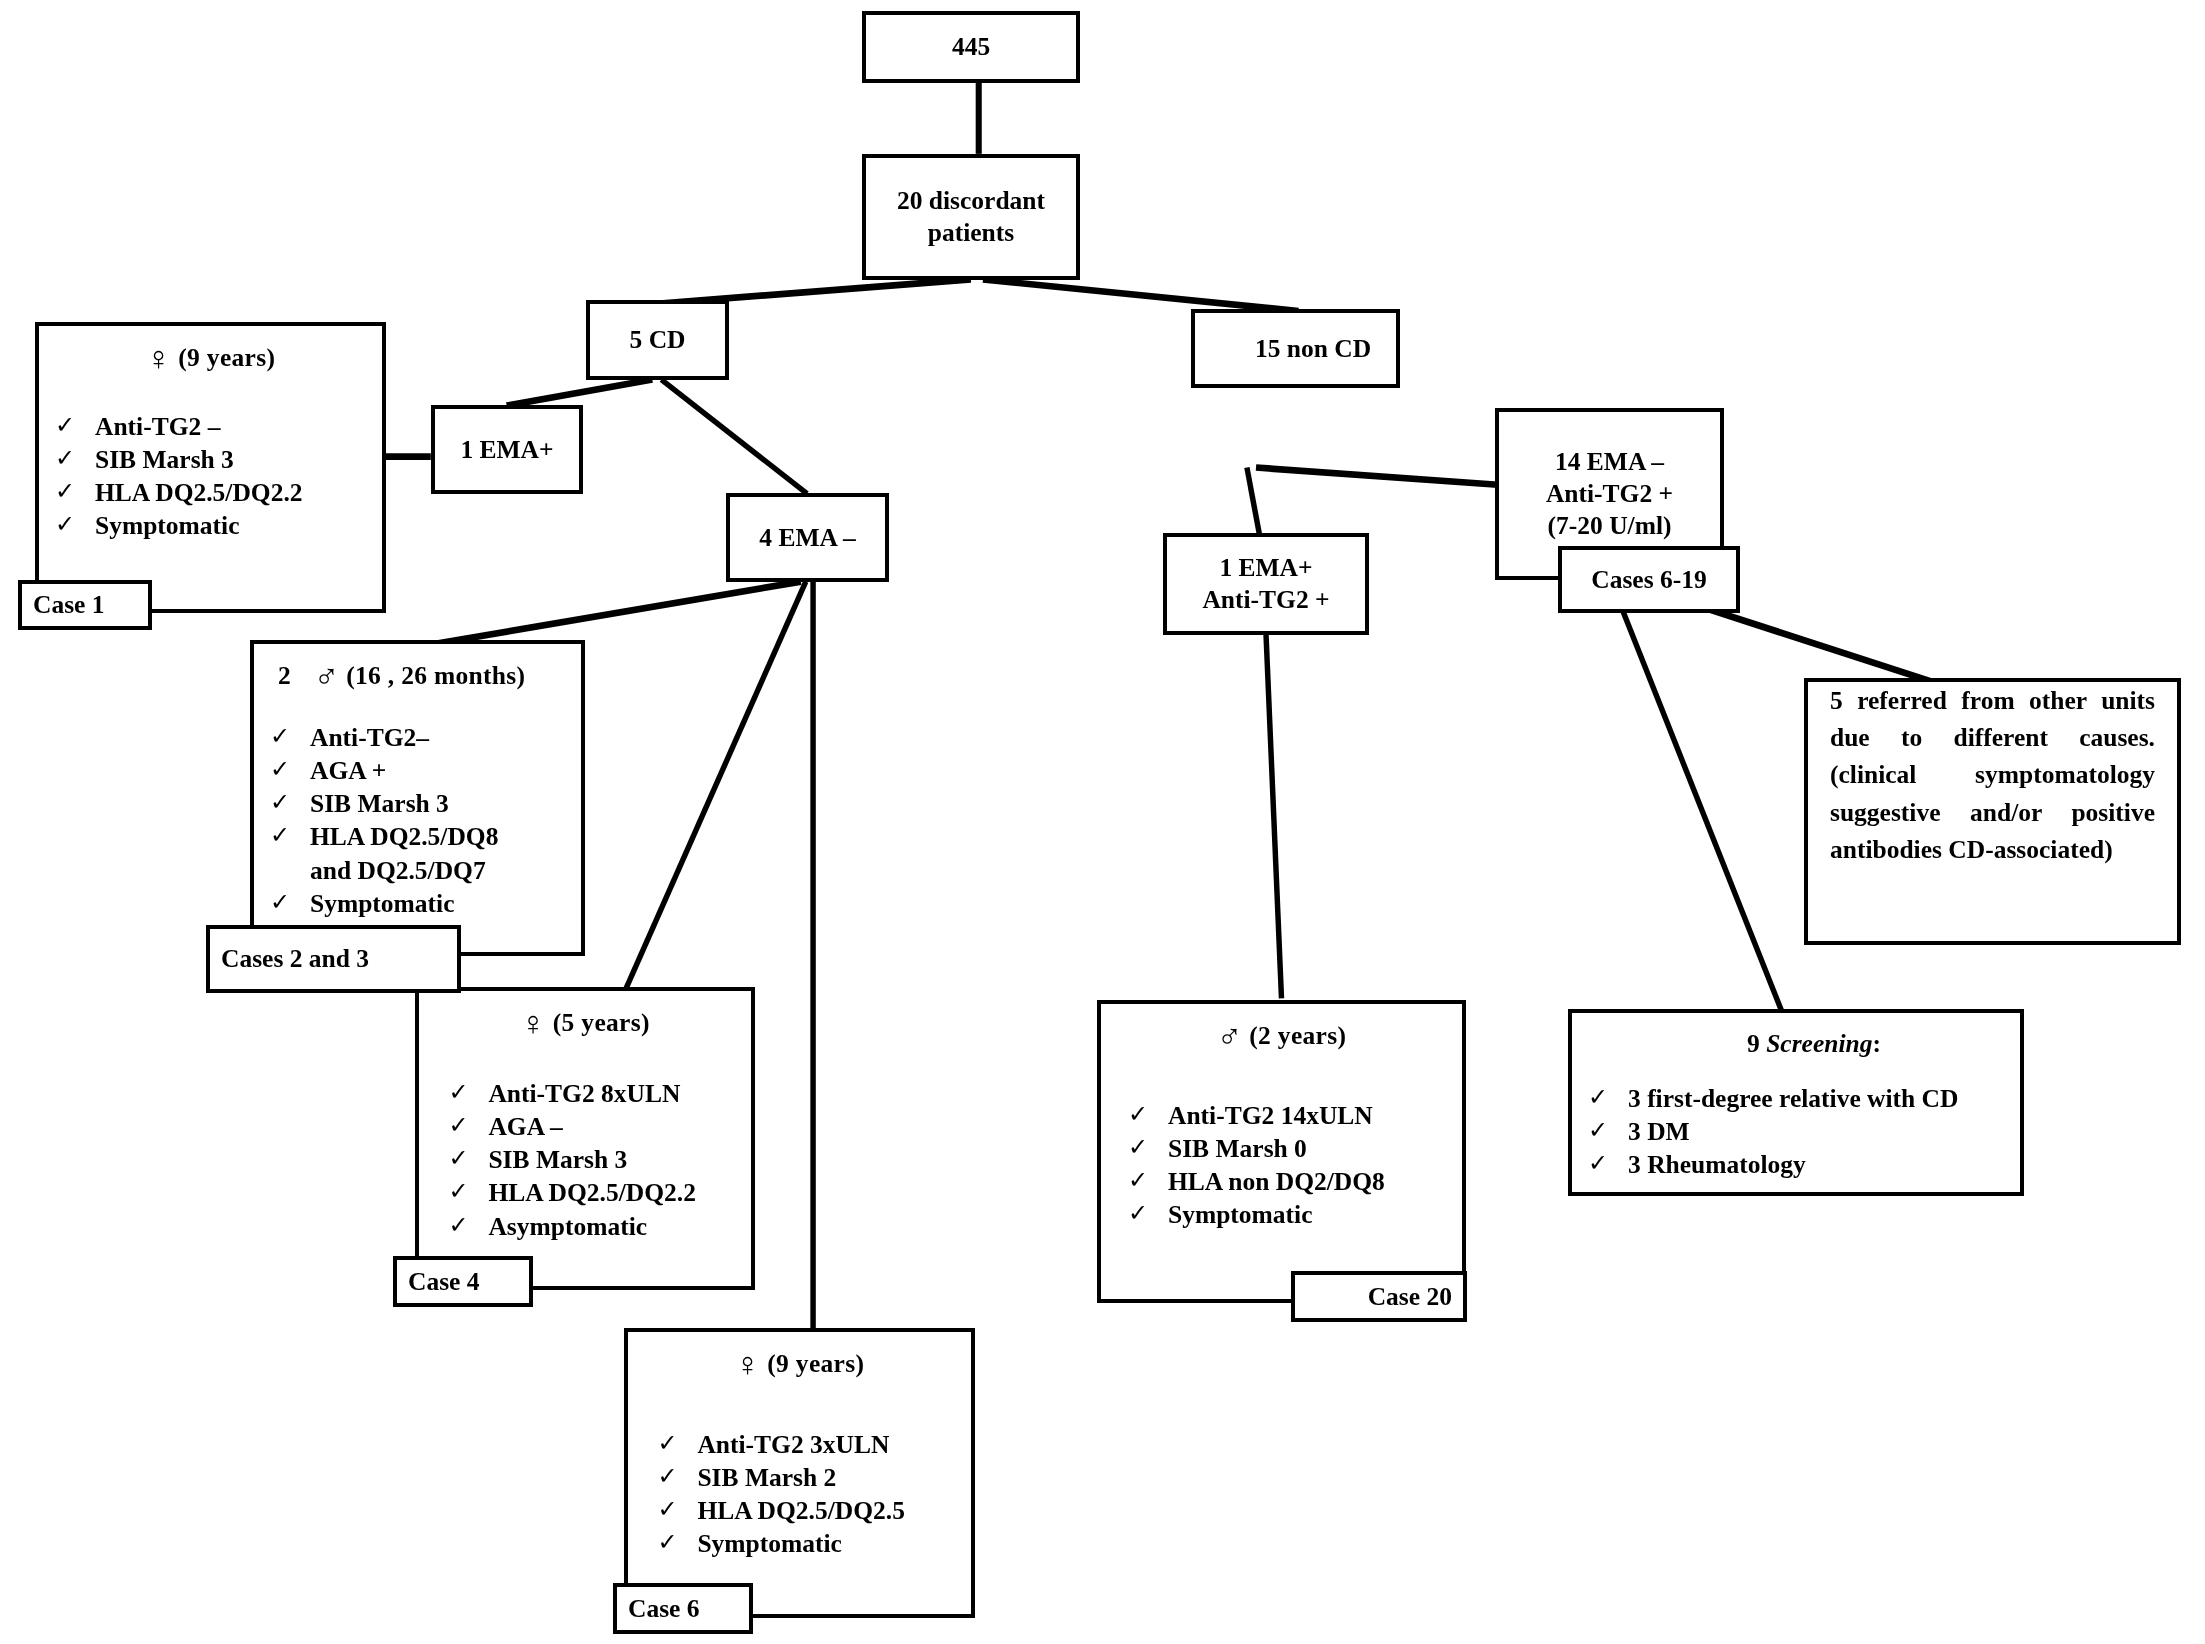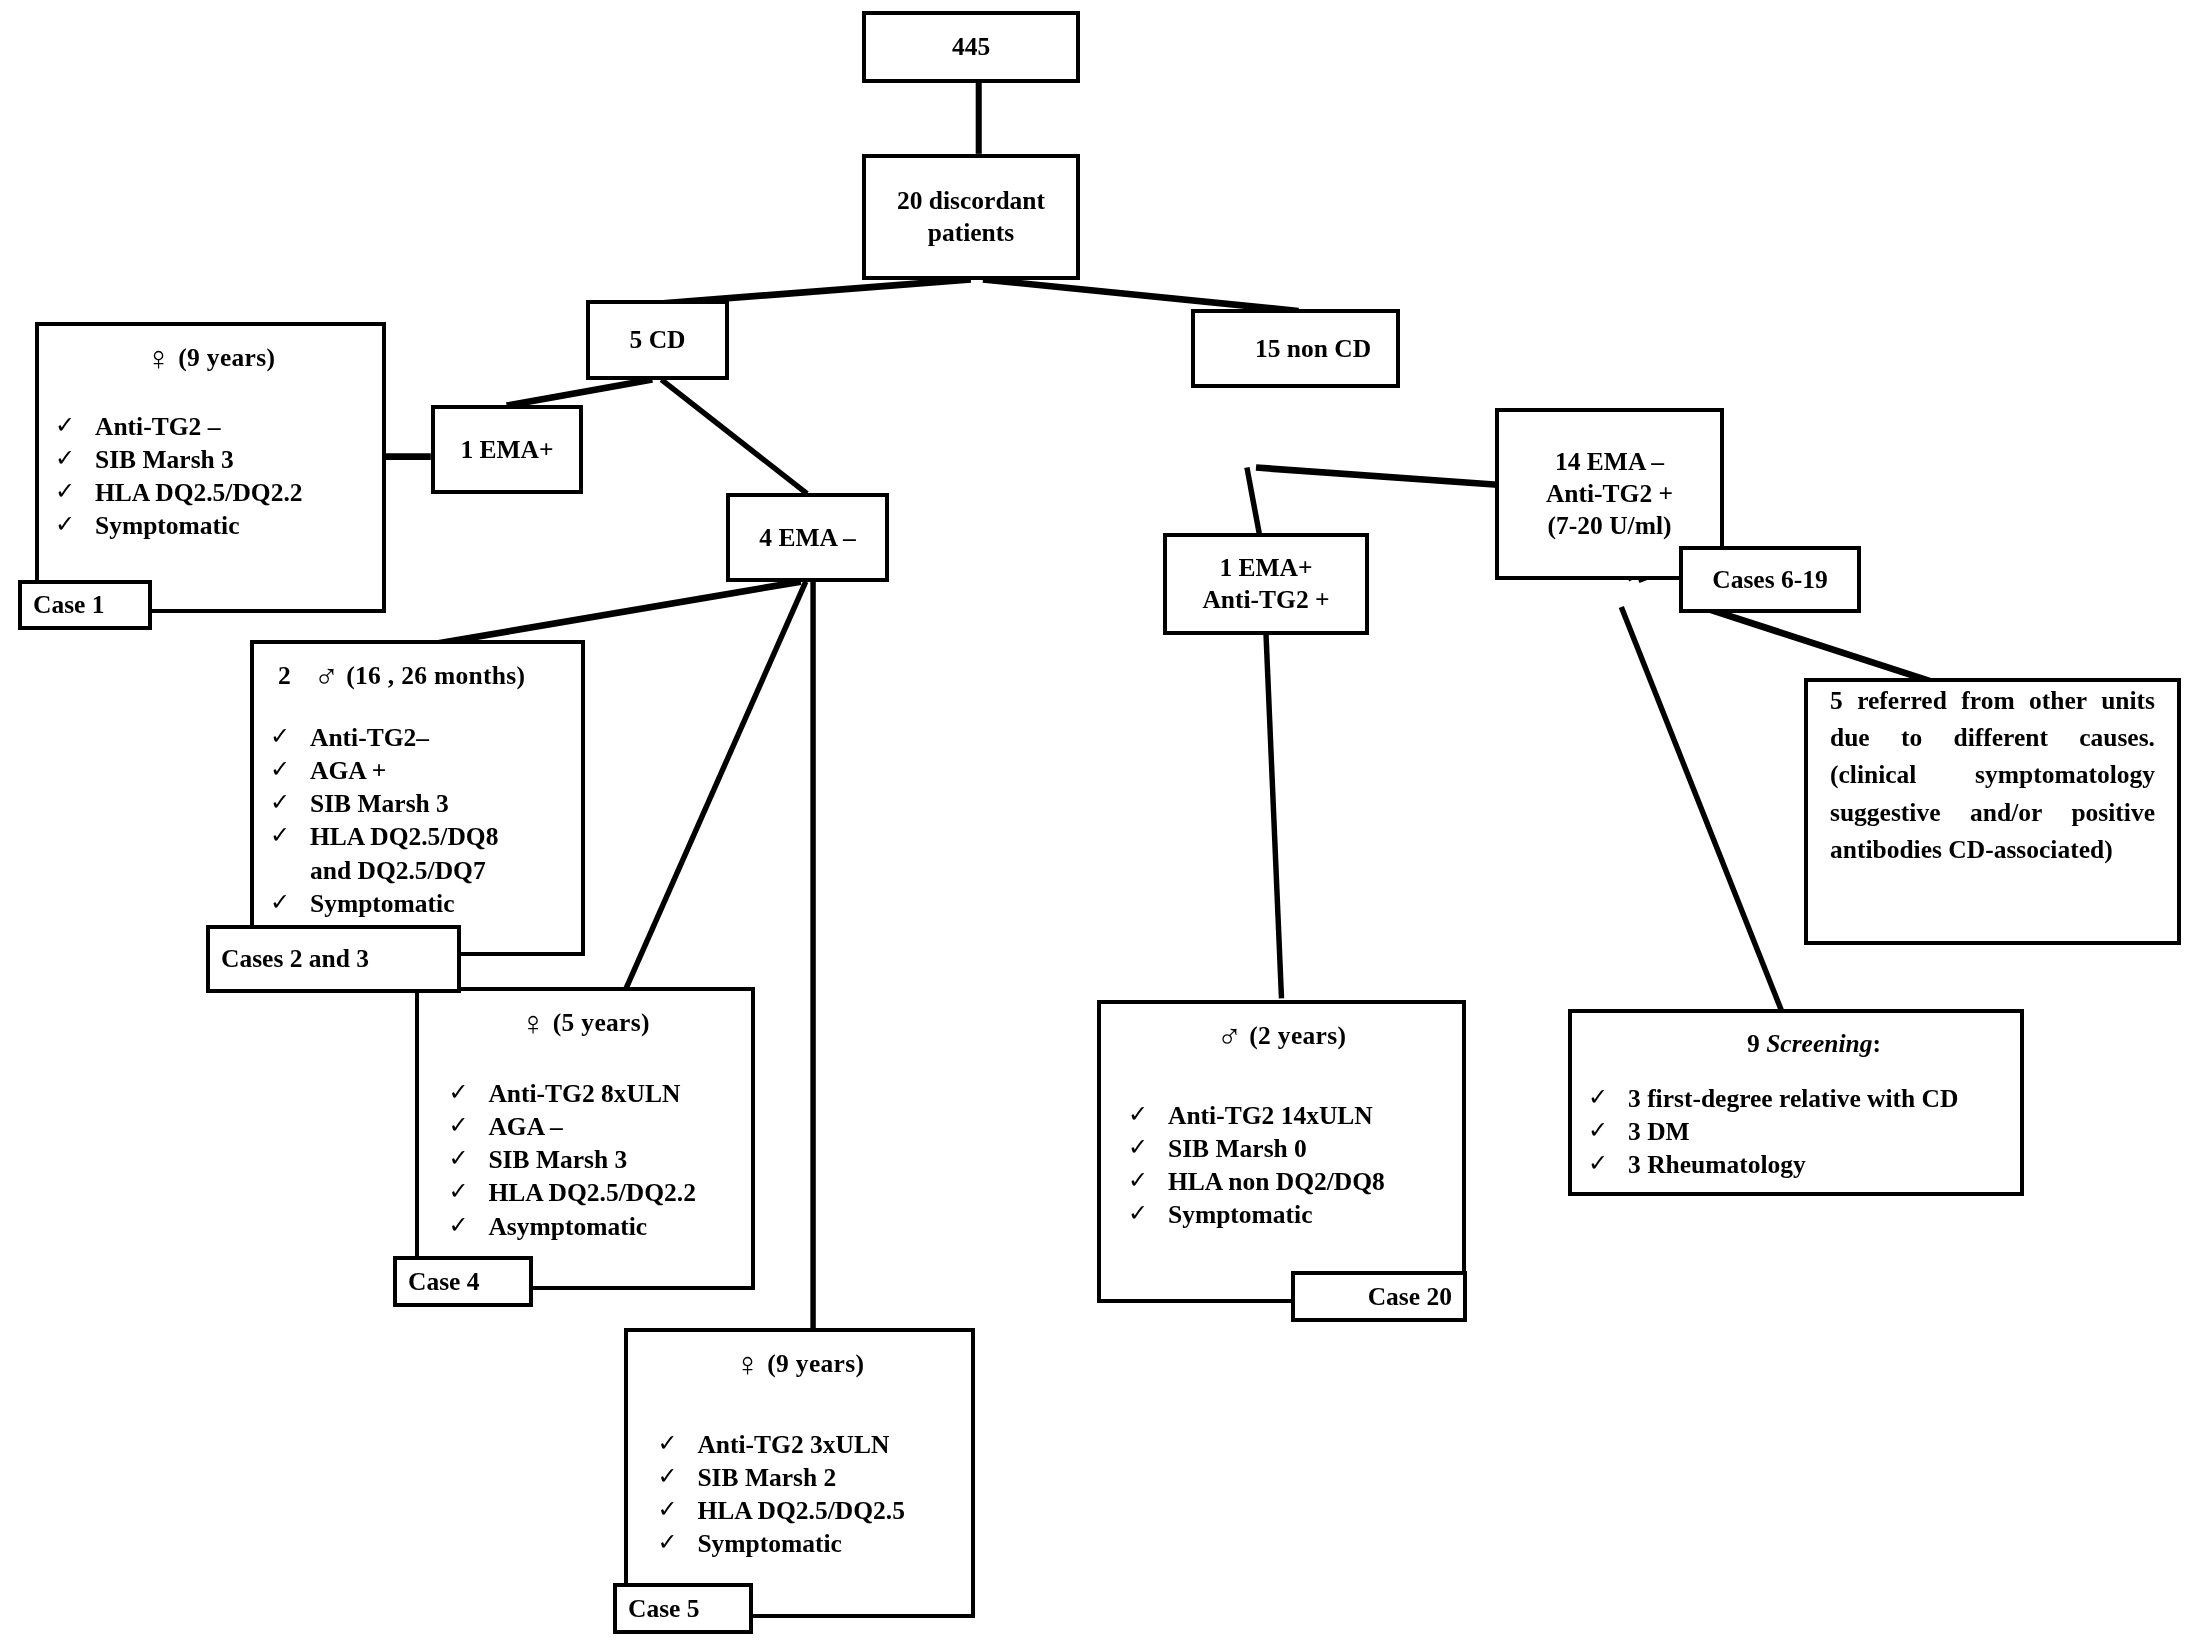--- a/index.html
+++ b/index.html
@@ -190,21 +190,21 @@
     <div class="node-label">1 EMA+</div>
     <div class="node-label">Anti-TG2 +</div>
   </div>
 
   <div class="box center" style="left:1495px; top:408px; width:229px; height:172px;">
     <div class="node-label">14 EMA –</div>
     <div class="node-label">Anti-TG2 +</div>
     <div class="node-label">(7-20 U/ml)</div>
   </div>
 
-  <div class="box center" style="left:1679px; top:546px; width:182px; height:67px;">
+  <div class="box center" style="left:1558px; top:546px; width:182px; height:67px;">
     <div class="node-label">Cases 6-19</div>
   </div>
 
   <div class="case-card" style="left:35px; top:322px; width:351px; height:291px;">
     <div class="card-head">
       <span class="gender">♀</span>
       <span>(9 years)</span>
     </div>
     <ul class="card-list" style="margin-top:34px;">
       <li><span class="chk">✓</span><span>Anti-TG2 –</span></li>
@@ -259,21 +259,21 @@
       <span>(9 years)</span>
     </div>
     <ul class="card-list" style="margin-top:46px; padding-left:13.4px;">
       <li><span class="chk">✓</span><span>Anti-TG2 3xULN</span></li>
       <li><span class="chk">✓</span><span>SIB Marsh 2</span></li>
       <li><span class="chk">✓</span><span>HLA DQ2.5/DQ2.5</span></li>
       <li><span class="chk">✓</span><span>Symptomatic</span></li>
     </ul>
   </div>
   <div class="tag" style="left:613px; top:1583px; width:140px; height:51px;">
-    <span>Case 5</span>
+    <span>Case 6</span>
   </div>
 
   <div class="case-card" style="left:1097px; top:1000px; width:369px; height:303px;">
     <div class="card-head">
       <span class="gender">♂</span>
       <span>(2 years)</span>
     </div>
     <ul class="card-list" style="margin-top:45px; padding-left:11px;">
       <li><span class="chk">✓</span><span>Anti-TG2 14xULN</span></li>
       <li><span class="chk">✓</span><span>SIB Marsh 0</span></li>

